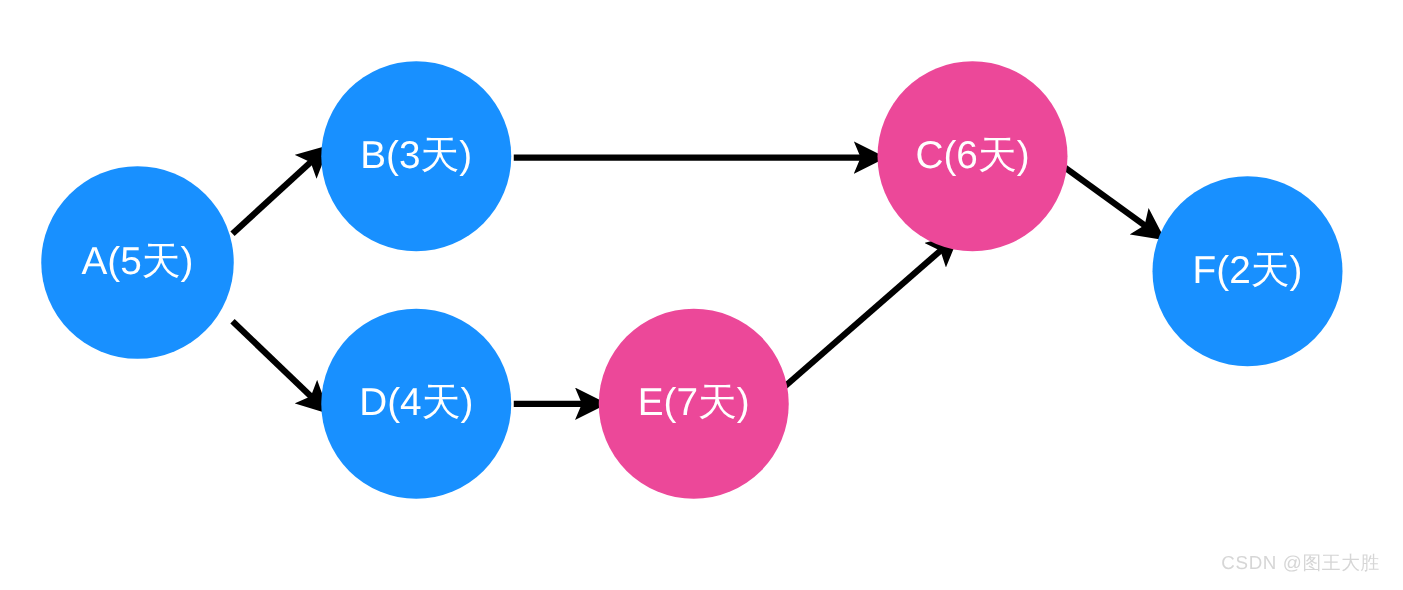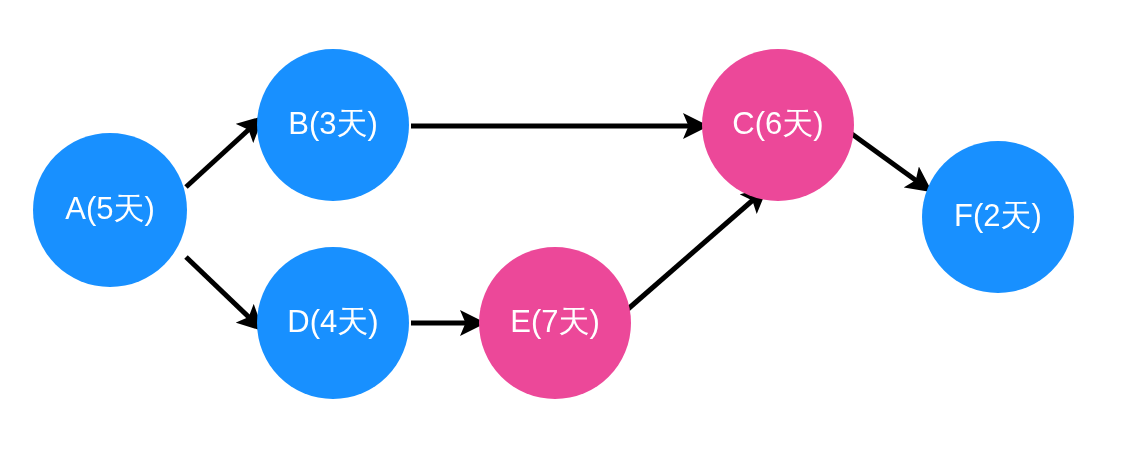--- a/index.html
+++ b/index.html
@@ -93,14 +93,15 @@
           <circle class="node-circle" cx="555" cy="323" r="76" fill="#ec4899"></circle>
           <text class="node-label" x="555" y="324" fill="#ffffff">E(7天)</text>
         </g>
         <g>
           <circle class="node-circle" cx="998" cy="217" r="76" fill="#1890ff"></circle>
           <text class="node-label" x="998" y="218" fill="#ffffff">F(2天)</text>
         </g>
       </g>
   </svg>
 
+  <div class="watermark">CSDN @图王大胜</div>
 
 </div>
 
 </body></html>

